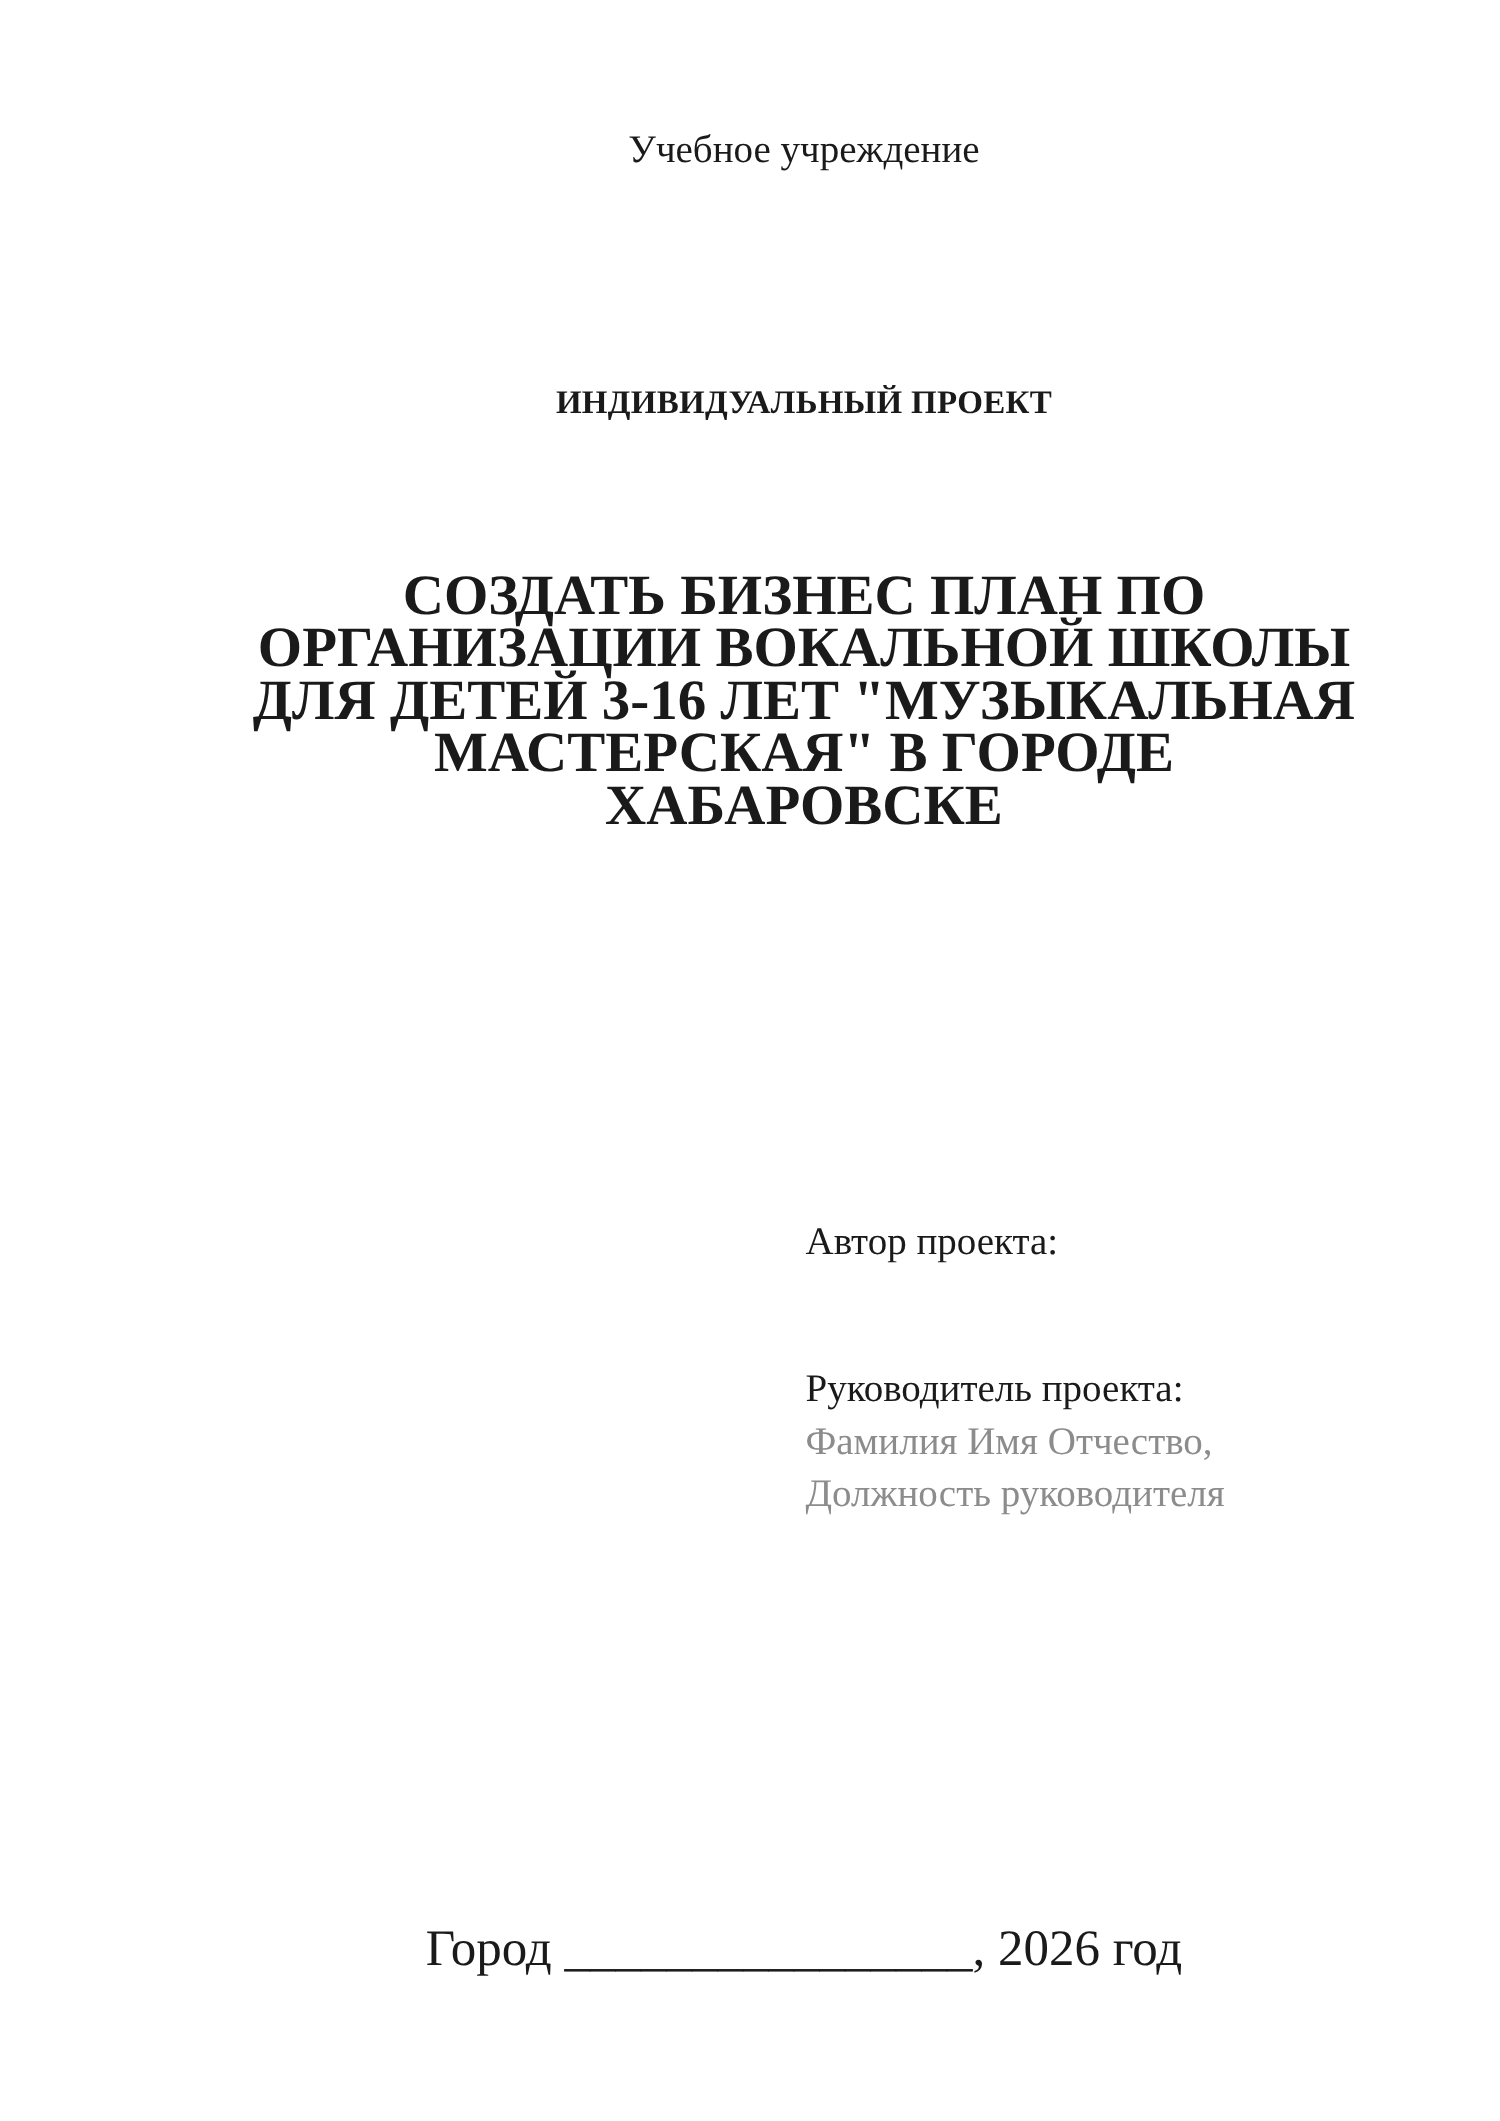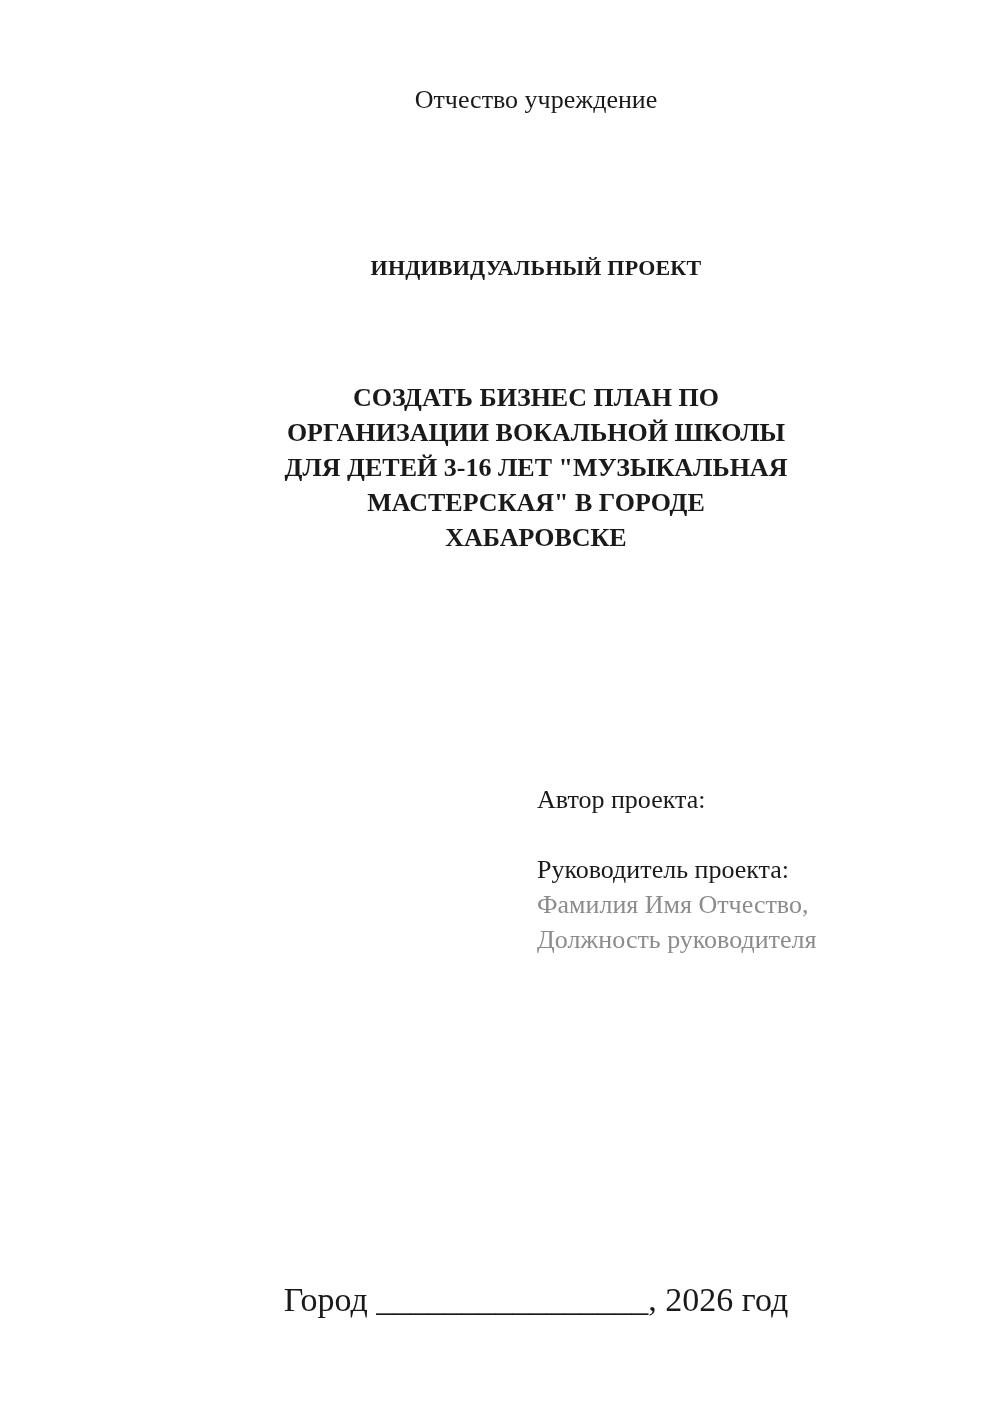--- a/index.html
+++ b/index.html
@@ -31,50 +31,50 @@
   .doc-type {
     top: 255px;
     font-size: 22px;
     font-weight: bold;
     line-height: 1.2;
     letter-spacing: 0.2px;
   }
   .project-title {
     top: 380px;
     font-weight: bold;
-    font-size: 26px;
+    font-size: 38px;
     line-height: 35px;
   }
   .project-title .title-line {
     white-space: nowrap;
   }
   .credits {
     position: absolute;
     left: 537px;
     top: 782px;
     font-size: 26px;
     line-height: 35px;
     text-align: left;
   }
-  .credits .label { color: #1a1a1a; }
+  .credits .label { color: #1a1a1a; margin-top: 28px; }
   .credits .placeholder { color: #8c8c8c; }
   .credits .spacer { height: 35px; }
   .footer-line {
     top: 1282px;
     font-size: 34px;
     line-height: 35px;
     white-space: nowrap;
   }
 </style>
 </head>
 <body>
 
 <div class="page">
 
-  <div class="centered-band org-name">Отчество учреждение</div>
+  <div class="centered-band org-name">Учебное учреждение</div>
 
   <div class="centered-band doc-type">ИНДИВИДУАЛЬНЫЙ ПРОЕКТ</div>
 
   <div class="centered-band project-title">
     <div class="title-line">СОЗДАТЬ БИЗНЕС ПЛАН ПО</div>
     <div class="title-line">ОРГАНИЗАЦИИ ВОКАЛЬНОЙ ШКОЛЫ</div>
     <div class="title-line">ДЛЯ ДЕТЕЙ 3-16 ЛЕТ "МУЗЫКАЛЬНАЯ</div>
     <div class="title-line">МАСТЕРСКАЯ" В ГОРОДЕ</div>
     <div class="title-line">ХАБАРОВСКЕ</div>
   </div>

